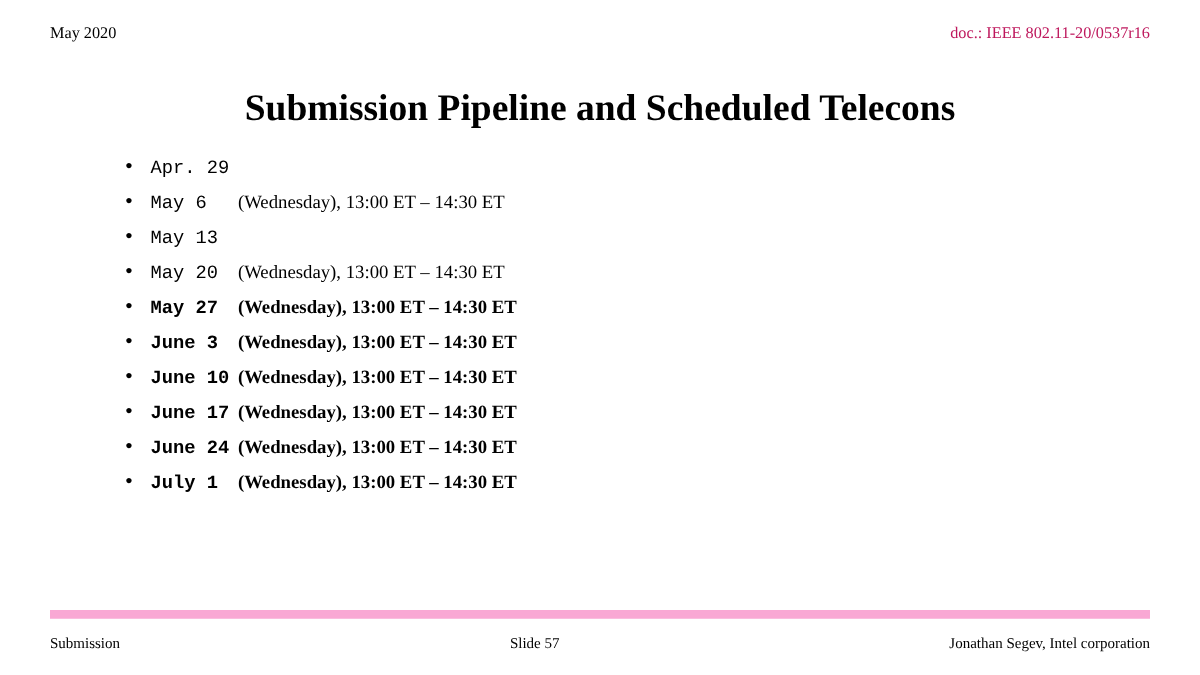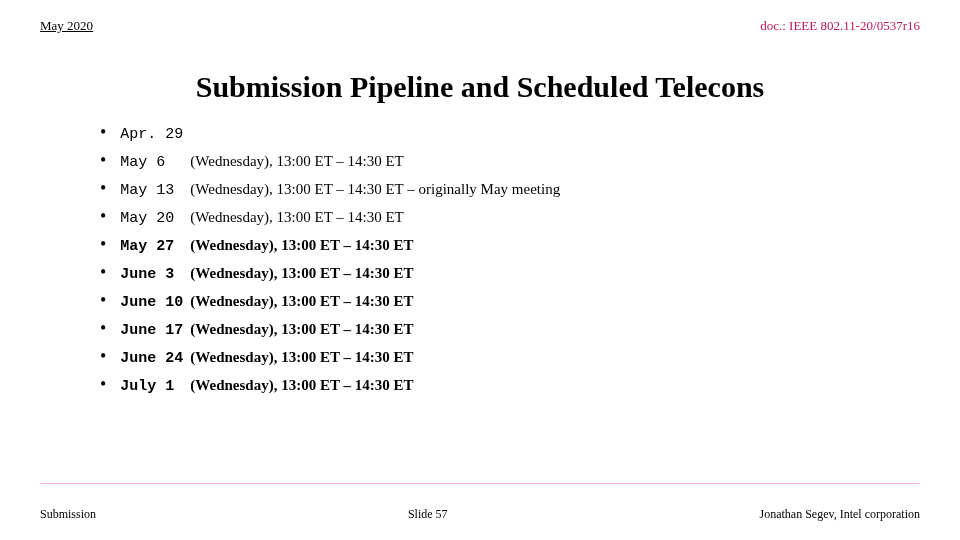--- a/index.html
+++ b/index.html
@@ -29,21 +29,20 @@
     .header-bar {
       display: flex;
       justify-content: space-between;
       align-items: flex-start;
       margin-bottom: 8px;
     }
 
     .header-left {
       font-size: 13px;
       color: #000;
-      text-decoration: underline;
     }
 
     .header-right {
       font-size: 13px;
       color: #be185d;
     }
 
     .title-area {
       text-align: center;
       margin-bottom: 18px;
@@ -94,22 +93,22 @@
     }
 
     .bullet-desc.bold-text {
       font-weight: bold;
     }
 
     .footer-bar {
       display: flex;
       justify-content: space-between;
       align-items: flex-end;
-      border-top: 1px solid #f9a8d4;
-      padding-top: 23px;
+      border-top: 7px solid #f9a8d4;
+      padding-top: 12px;
       margin-top: auto;
     }
 
     .footer-left {
       font-size: 12px;
       color: #000;
     }
 
     .footer-center {
       font-size: 12px;
@@ -141,21 +140,20 @@
           <span class="bullet-date">Apr. 29</span>
         </li>
         <li>
           <span class="bullet-dot">•</span>
           <span class="bullet-date">May 6</span>
           <span class="bullet-desc">(Wednesday), 13:00 ET – 14:30 ET</span>
         </li>
         <li>
           <span class="bullet-dot">•</span>
           <span class="bullet-date">May 13</span>
-          <span class="bullet-desc">(Wednesday), 13:00 ET – 14:30 ET – originally May meeting</span>
         </li>
         <li>
           <span class="bullet-dot">•</span>
           <span class="bullet-date">May 20</span>
           <span class="bullet-desc">(Wednesday), 13:00 ET – 14:30 ET</span>
         </li>
         <li>
           <span class="bullet-dot">•</span>
           <span class="bullet-date"><b>May 27</b></span>
           <span class="bullet-desc bold-text">(Wednesday), 13:00 ET – 14:30 ET</span>

